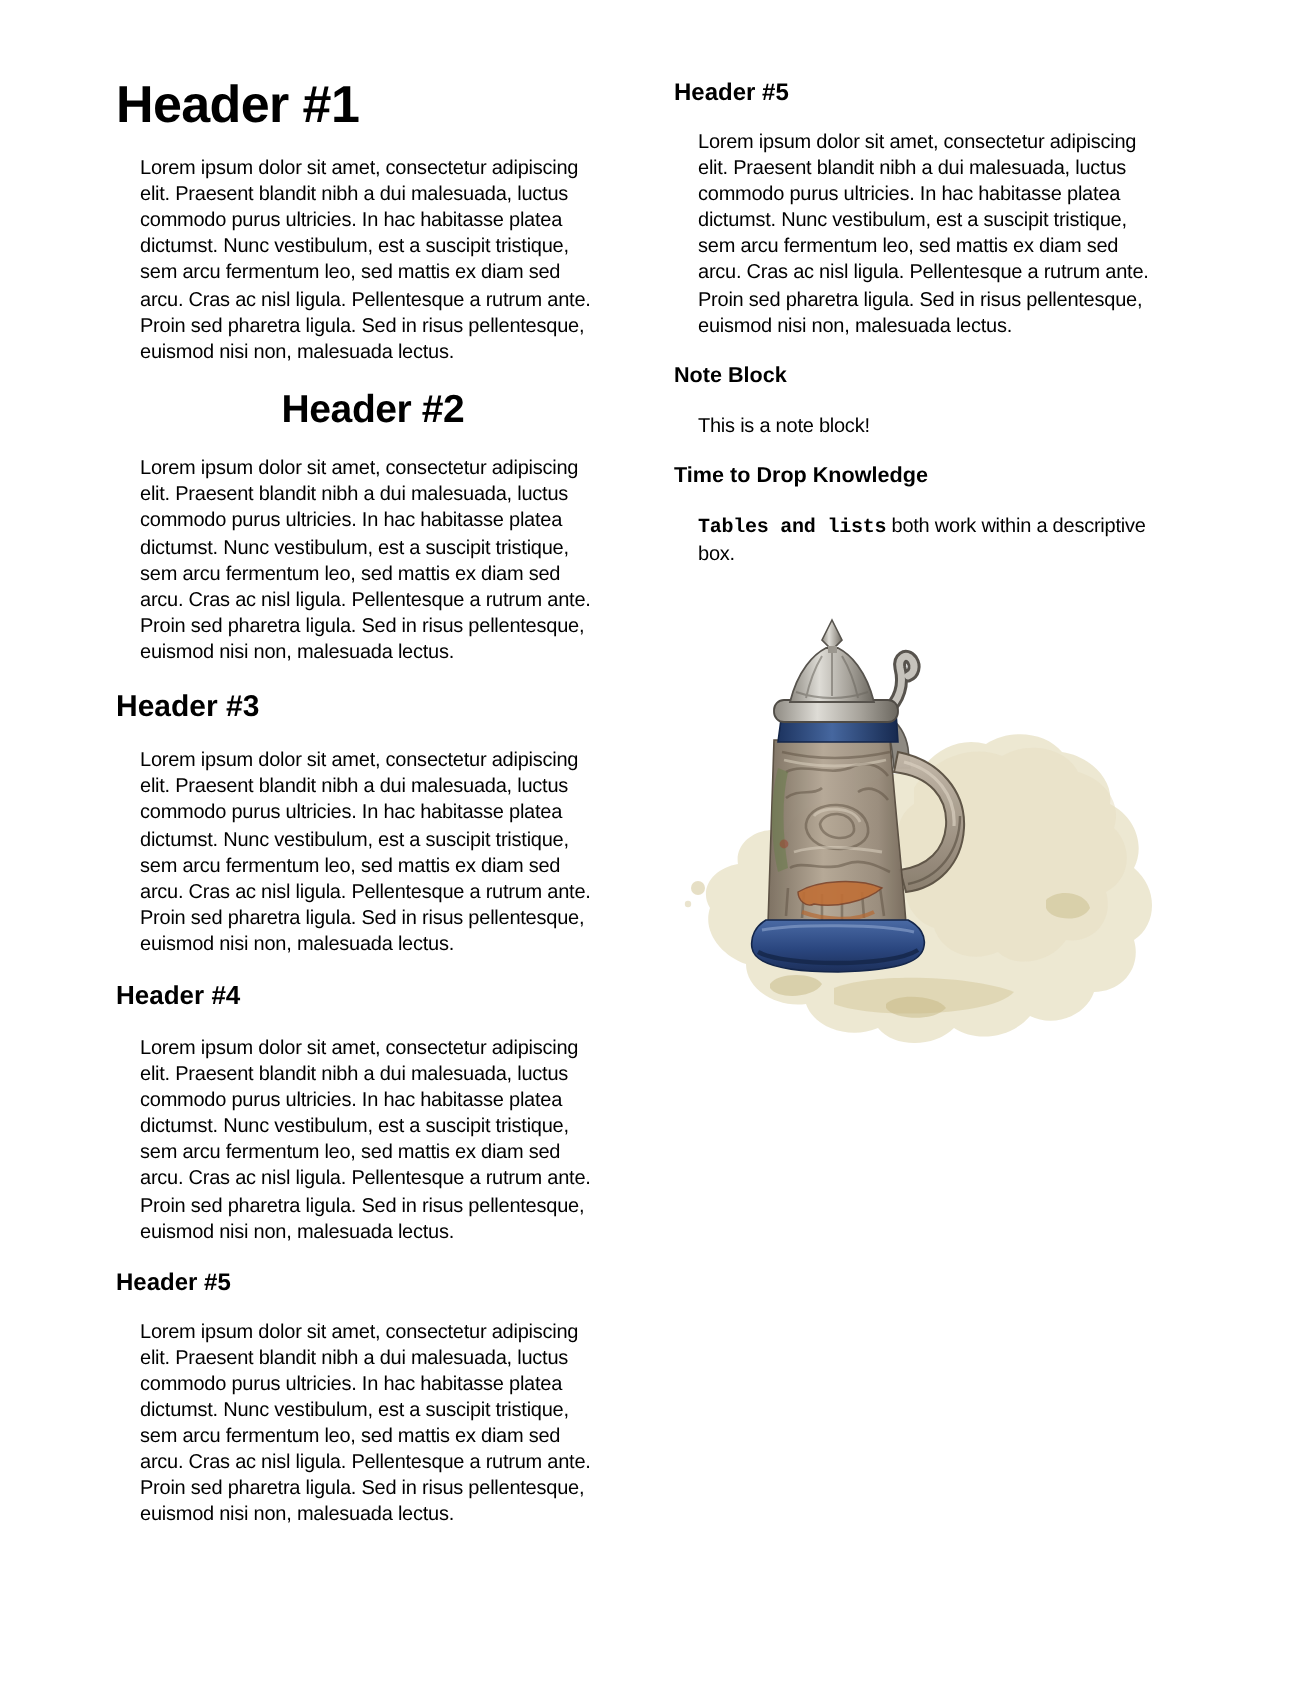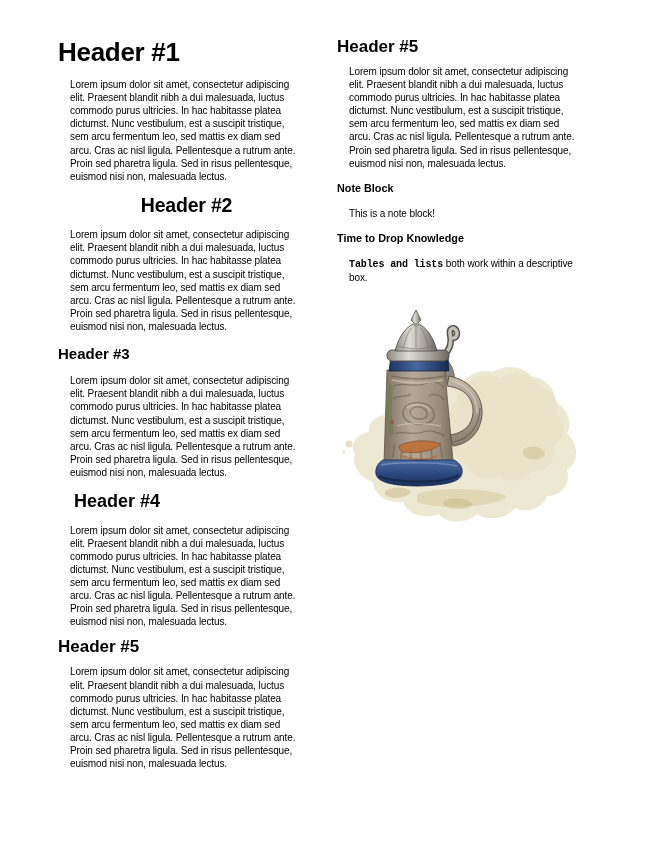--- a/index.html
+++ b/index.html
@@ -15,22 +15,22 @@
     width:652px;height:844px;
     padding:38px 58px 0 58px;
     display:flex;
     gap:22px;
   }
   .col{width:257px;flex:0 0 257px;}
   h1,h2,h3,h4,h5,h6{font-family:"Liberation Sans", sans-serif;color:#000;}
   h1{font-size:26px;line-height:1.08;margin:0 0 4px 0;letter-spacing:-0.3px;}
   h2{font-size:19.5px;line-height:1.1;margin:4px 0 3px 0;letter-spacing:-0.2px;text-align:center;}
   h3{font-size:15px;line-height:1.15;margin:4px 0 2px 0;}
-  h4{font-size:18px;line-height:1.15;margin:3px 0 2px 16px;}
-  h5{font-size:17px;line-height:13px;margin:2px 0 1px 0;}
+  h4{font-size:13px;line-height:1.15;margin:3px 0 2px 0;}
+  h5{font-size:12px;line-height:13px;margin:2px 0 1px 0;}
   h6{font-size:10.8px;line-height:13.1px;margin:0;}
   p{margin:12px;font-size:10px;line-height:13.1px;letter-spacing:-0.12px;}
   .bold-lead{font-weight:bold;font-family:Liberation Mono, monospace;}
   .illustration{margin-top:20px;line-height:0;}
 </style>
 </head>
 <body>
 
 <div class="page">
 

